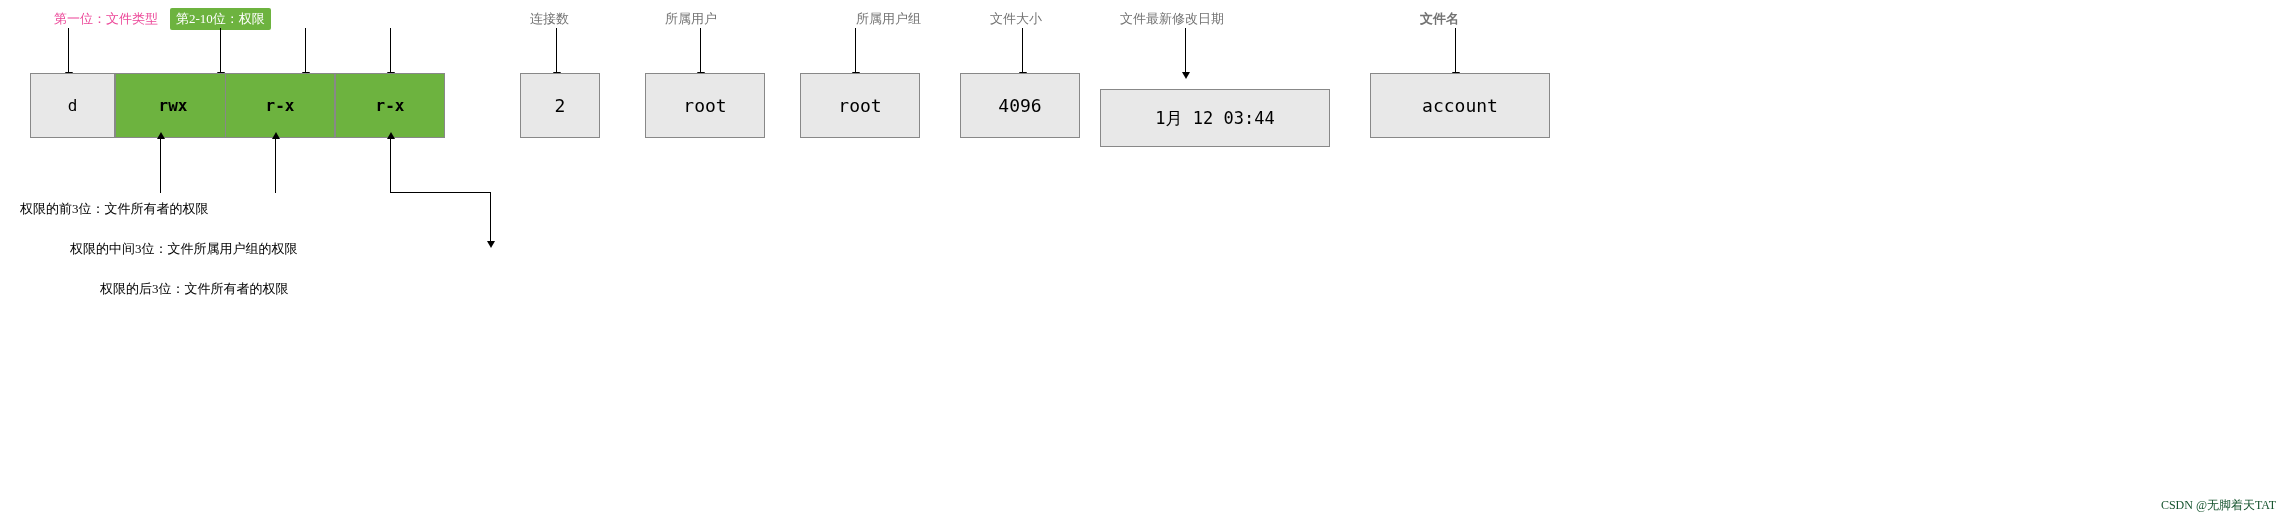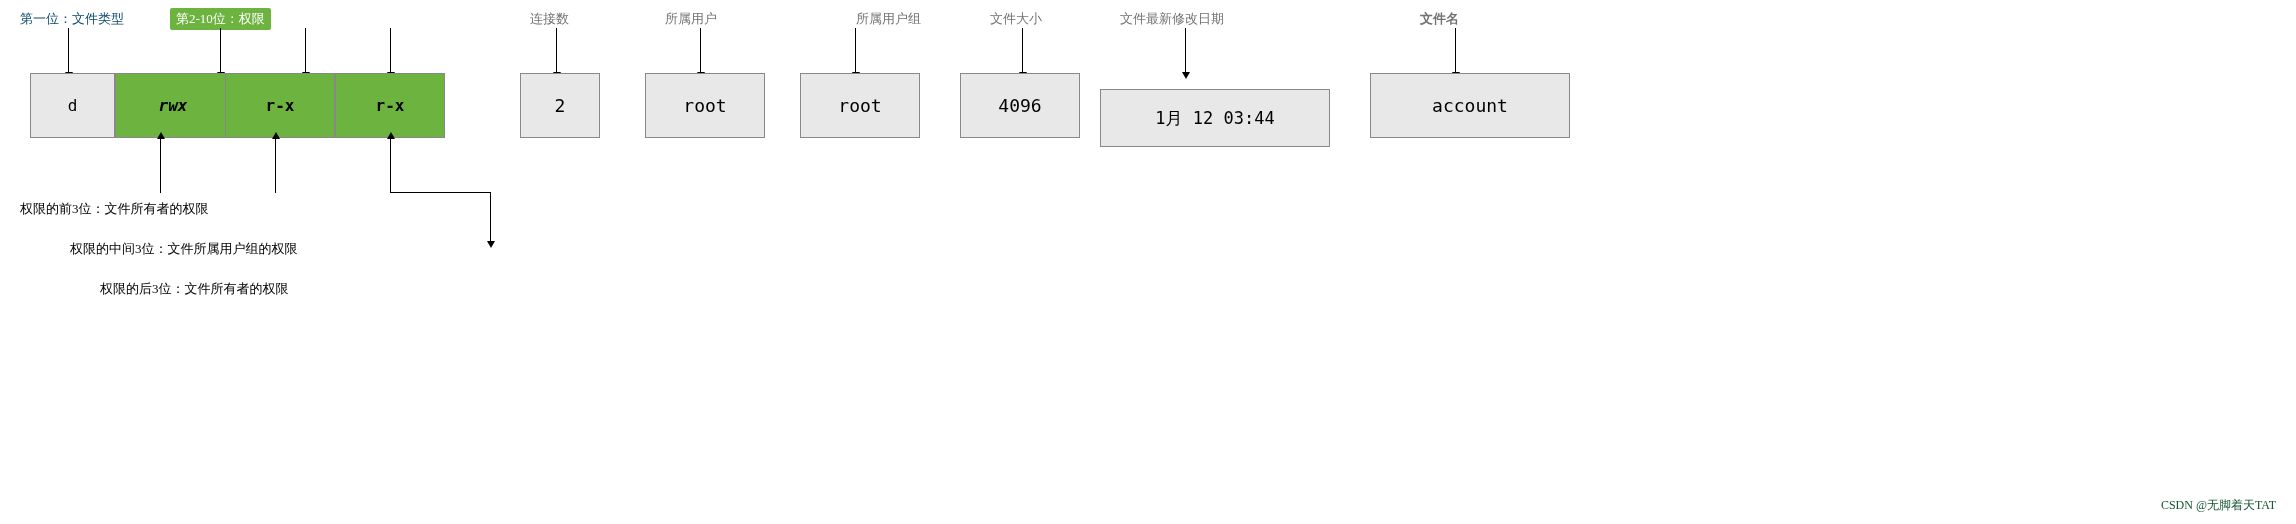--- a/index.html
+++ b/index.html
@@ -56,21 +56,22 @@
       position: absolute;
       font-size: 13px;
       padding: 2px 6px;
       background: #6db33f;
       color: #fff;
       border-radius: 2px;
     }
     .tag-label-plain {
       position: absolute;
       font-size: 13px;
-      color: #0c4a6e;
+      color: #ec4899;
+      margin-left: 34px;
     }
 
     
     .arrow-down {
       position: absolute;
       border-left: 1.5px solid #000;
     }
     .arrow-down::after {
       content: '';
       position: absolute;
@@ -152,37 +153,37 @@
   <div class="arrow-down" style="left:855px; top:28px; height:45px;"></div>
 
   <div class="arrow-down" style="left:1022px; top:28px; height:45px;"></div>
 
   <div class="arrow-down" style="left:1185px; top:28px; height:45px;"></div>
 
   <div class="arrow-down" style="left:1455px; top:28px; height:45px;"></div>
 
   <div class="perm-box" style="left:30px; top:73px; width:85px; height:65px;">d</div>
 
-  <div class="perm-box green" style="left:115px; top:73px; width:116px; height:65px;font-style:italic;">rwx</div>
+  <div class="perm-box green" style="left:115px; top:73px; width:116px; height:65px;">rwx</div>
 
   <div class="perm-box green" style="left:225px; top:73px; width:110px; height:65px;">r-x</div>
 
   <div class="perm-box green" style="left:335px; top:73px; width:110px; height:65px;">r-x</div>
 
   <div class="perm-box data-box" style="left:520px; top:73px; width:80px; height:65px;">2</div>
 
   <div class="perm-box data-box" style="left:645px; top:73px; width:120px; height:65px;">root</div>
 
   <div class="perm-box data-box" style="left:800px; top:73px; width:120px; height:65px;">root</div>
 
   <div class="perm-box data-box" style="left:960px; top:73px; width:120px; height:65px;">4096</div>
 
   <div class="perm-box data-box" style="left:1100px; top:73px; width:230px; height:58px;font-size:17px;margin-top:16px;">1月   12 03:44</div>
 
-  <div class="perm-box data-box" style="left:1370px; top:73px; width:200px; height:65px;">account</div>
+  <div class="perm-box data-box" style="left:1370px; top:73px; width:180px; height:65px;">account</div>
 
   <div class="arrow-up" style="left:160px; top:138px; height:55px;"></div>
 
   <div class="arrow-up" style="left:275px; top:138px; height:55px;"></div>
 
   <div class="hline" style="left:390px; top:192px; width:100px;"></div>
 
   <div class="arrow-down" style="left:490px; top:192px; height:50px;"></div>
 
   <div class="arrow-up" style="left:390px; top:138px; height:54px;"></div>

